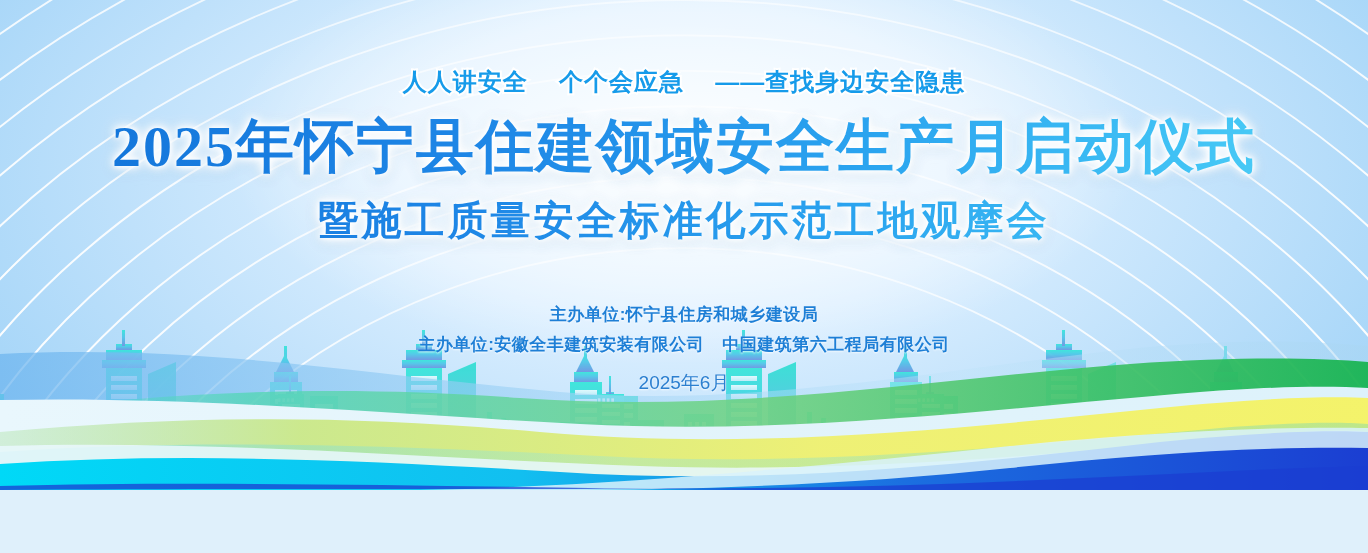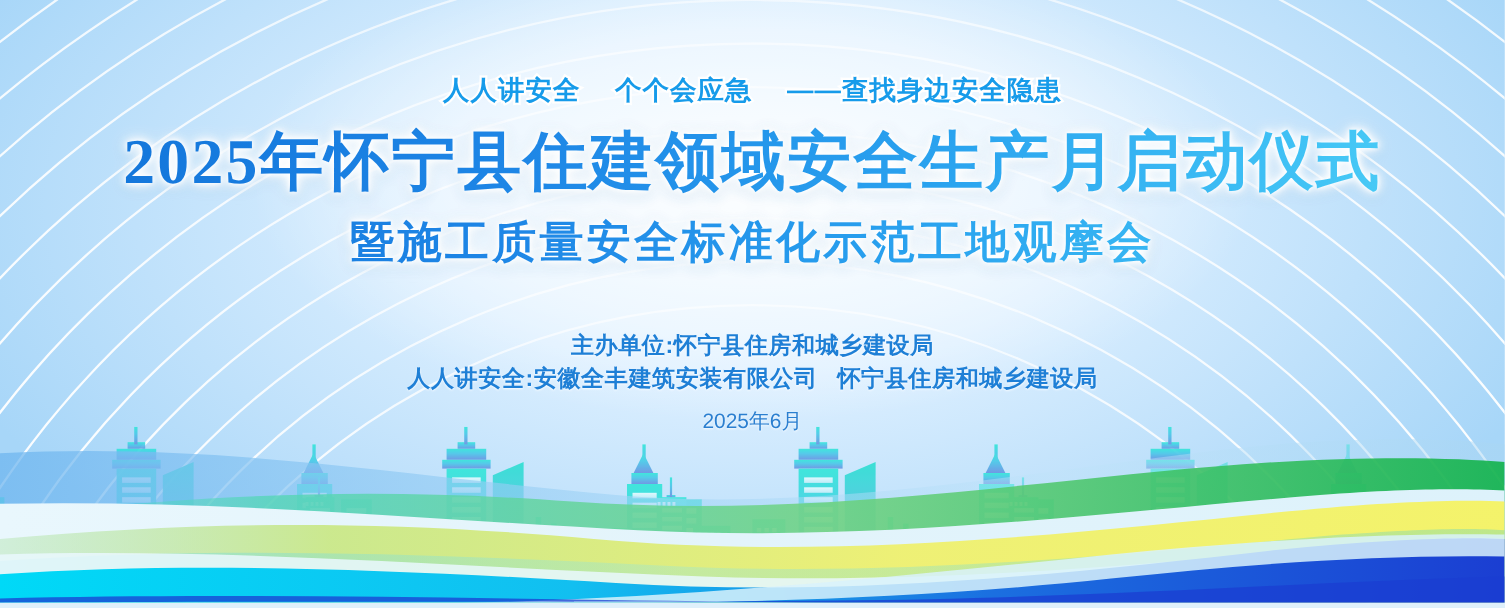--- a/index.html
+++ b/index.html
@@ -2,21 +2,21 @@
 <html><head>
 <meta charset="utf-8">
 <style>
   html,body{margin:0;padding:0;}
   body{
     width:1368px;height:553px;overflow:hidden;
     font-family:"Liberation Sans","DejaVu Sans",sans-serif;
     background:#dff0fb;
   }
   #banner{
-    position:relative;width:1368px;height:548px;overflow:hidden;
+    position:relative;width:1368px;height:490px;overflow:hidden;
     background:
       radial-gradient(ellipse 780px 420px at 50% 34%, #eaf7ff 0%, #dcefff 38%, #bfe1fb 72%, #a7d6f8 100%);
     text-decoration: underline;
   }
   
   .arcs{position:absolute;inset:0;pointer-events:none;}
   .arcs svg{display:block;width:100%;height:100%;}
 
   
   .glow{
@@ -54,21 +54,21 @@
     filter:drop-shadow(0 0 2px rgba(255,255,255,1))
            drop-shadow(0 0 4px rgba(255,255,255,1))
            drop-shadow(0 0 6px rgba(255,255,255,.95))
            drop-shadow(0 2px 3px rgba(40,120,190,.18));
   }
   .title .ln{display:block;}
   .title .ln2{font-size:40px;letter-spacing:3px;}
 
   .orgs{margin-top:42px;}
   .org-line{
-    font-size:21px;font-weight:bold;color:#1e7fd6;
+    font-size:17px;font-weight:bold;color:#1e7fd6;
     line-height:30px;letter-spacing:.5px;
     text-shadow:0 1px 2px rgba(255,255,255,.9);
   }
   .org-line .spacer{display:inline-block;width:18px;}
   .date-line{
     margin-top:10px;
     font-size:19px;color:#2b7fd0;font-weight:normal;
     text-shadow:0 1px 2px rgba(255,255,255,.9);
     text-align:center;
   }
@@ -140,21 +140,21 @@
     <div class="title-wrap">
       <div class="title">
         <span class="ln ln1">2025年怀宁县住建领域安全生产月启动仪式</span>
         <span class="ln ln2">暨施工质量安全标准化示范工地观摩会</span>
       </div>
     </div>
 
     <div class="orgs">
       <div class="org-line">主办单位:怀宁县住房和城乡建设局</div>
       <div class="org-line">
-        <span>人人讲安全:</span><span>安徽全丰建筑安装有限公司</span><span class="spacer"></span><span>怀宁县住房和城乡建设局</span>
+        <span>主办单位:</span><span>安徽全丰建筑安装有限公司</span><span class="spacer"></span><span>中国建筑第六工程局有限公司</span>
       </div>
       <div class="date-line">2025年6月</div>
     </div>
 
   </div>
 
   <div class="scene">
     <svg viewBox="0 0 1368 160" preserveAspectRatio="none" xmlns="http://www.w3.org/2000/svg">
       <defs>
         <linearGradient id="bldg" x1="0" y1="0" x2="0" y2="1">

